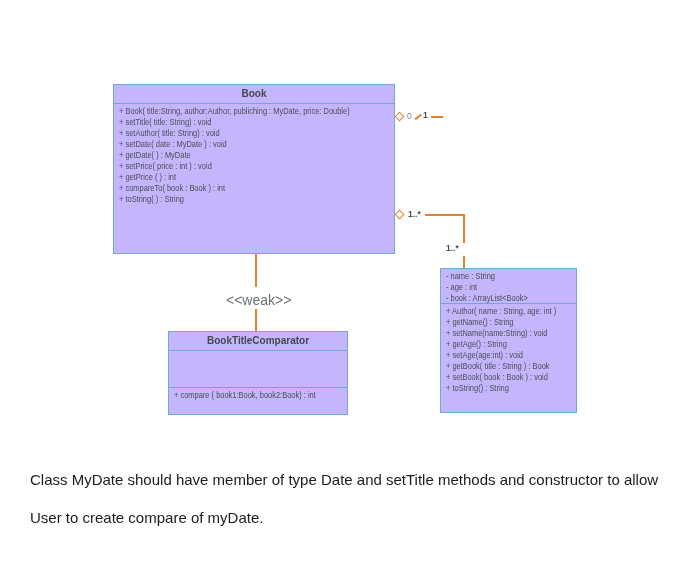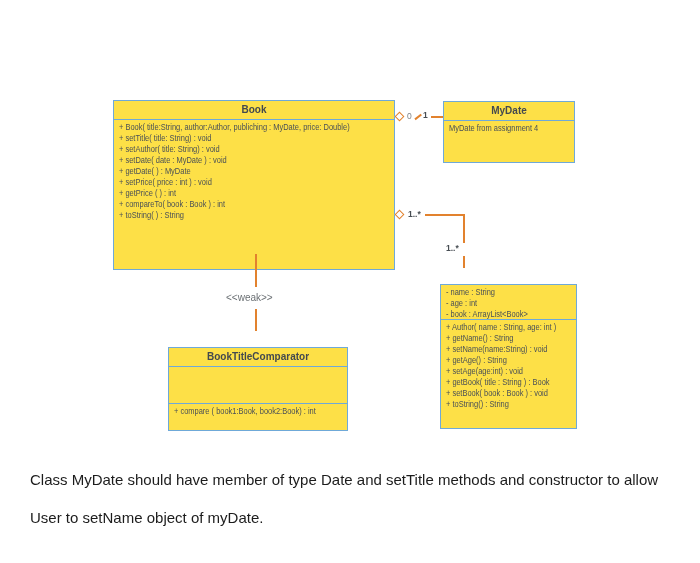--- a/index.html
+++ b/index.html
@@ -4,21 +4,21 @@
 <style>
   * { margin:0; padding:0; box-sizing:border-box; }
   html,body { background:#ffffff; }
   body {
     width:700px; height:563px; position:relative; overflow:hidden;
     font-family:"Liberation Sans", sans-serif;
   }
   .canvas { position:absolute; inset:0; }
 
   
-  .uml-class { position:absolute; border:1.5px solid #6fa9d8; background:#fde047;margin-top:16px; }
+  .uml-class { position:absolute; border:1.5px solid #6fa9d8; background:#c4b5fd; }
   .uml-header {
     height:19px; border-bottom:1.5px solid #6fa9d8;
     font-size:10px; font-weight:bold; color:#43494f;
     text-align:center; line-height:18px;
   }
   .uml-section { padding:2px 0 0 5px; overflow:hidden; }
   .uml-section.divided { border-bottom:1.5px solid #6fa9d8; }
   .member-line {
     font-size:9px; line-height:11px; color:#4a5056; white-space:nowrap;
     transform:scaleX(0.83); transform-origin:0 50%;
@@ -38,22 +38,22 @@
     position:absolute; width:7px; height:7px;
     border:1.5px solid #e2822e; background:#fff; transform:rotate(45deg);
   }
   .mult { position:absolute; font-size:8.5px; font-weight:bold; color:#474d53; white-space:nowrap; }
   .mult-light { font-weight:normal; color:#7d8287; }
   .dash {
     position:absolute; width:8px; height:1.5px; background:#e2822e;
     transform:rotate(-38deg);
   }
   .stereotype {
-    position:absolute; font-size:10px; color:#6b7074;
-    width:60px; text-align:left; white-space:nowrap;
+    position:absolute; font-size:14px; color:#6b7074;
+    width:60px; text-align:right; white-space:nowrap;
   }
 
   
   .caption-line {
     position:absolute; left:30px; font-size:15px; color:#1c1c1c; white-space:nowrap;
   }
   .caption-1 { top:471px; }
   .caption-2 { top:509px; }
 </style>
 </head>
@@ -69,26 +69,20 @@
         <div class="member-line">+ setAuthor( title: String) : void</div>
         <div class="member-line">+ setDate( date : MyDate ) : void</div>
         <div class="member-line">+ getDate( ) : MyDate</div>
         <div class="member-line">+ setPrice( price : int ) : void</div>
         <div class="member-line">+ getPrice ( ) : int</div>
         <div class="member-line">+ compareTo( book : Book ) : int</div>
         <div class="member-line">+ toString( ) : String</div>
       </div>
   </div>
 
-  <div class="uml-class box-mydate">
-    <div class="uml-header">MyDate</div>
-    <div class="uml-section attrs">
-        <div class="member-line">MyDate from assignment 4</div>
-      </div>
-  </div>
 
   <div class="uml-class box-author">
     <div class="uml-section attrs divided">
         <div class="member-line">- name : String</div>
         <div class="member-line">- age : int</div>
         <div class="member-line">- book : ArrayList&lt;Book&gt;</div>
       </div>
     <div class="uml-section methods">
         <div class="member-line">+ Author( name : String, age: int )</div>
         <div class="member-line">+ getName() : String</div>
@@ -120,15 +114,15 @@
   <span class="oline" style="left:425px; top:214px; width:40px; height:1.5px;"></span>
   <span class="oline" style="left:463px; top:214px; width:1.5px; height:29px;"></span>
   <span class="mult" style="left:446px; top:243px;">1..*</span>
   <span class="oline" style="left:463px; top:256px; width:1.5px; height:12px;"></span>
 
   <span class="oline" style="left:255px; top:254px; width:1.5px; height:33px;"></span>
   <span class="stereotype" style="left:226px; top:292px;">&lt;&lt;weak&gt;&gt;</span>
   <span class="oline" style="left:255px; top:309px; width:1.5px; height:22px;"></span>
 
   <div class="caption-line caption-1">Class MyDate should have member of type Date and setTitle methods and constructor to allow</div>
-  <div class="caption-line caption-2">User to setName object of myDate.</div>
+  <div class="caption-line caption-2">User to create compare of myDate.</div>
 
 </div>
 
 </body></html>

